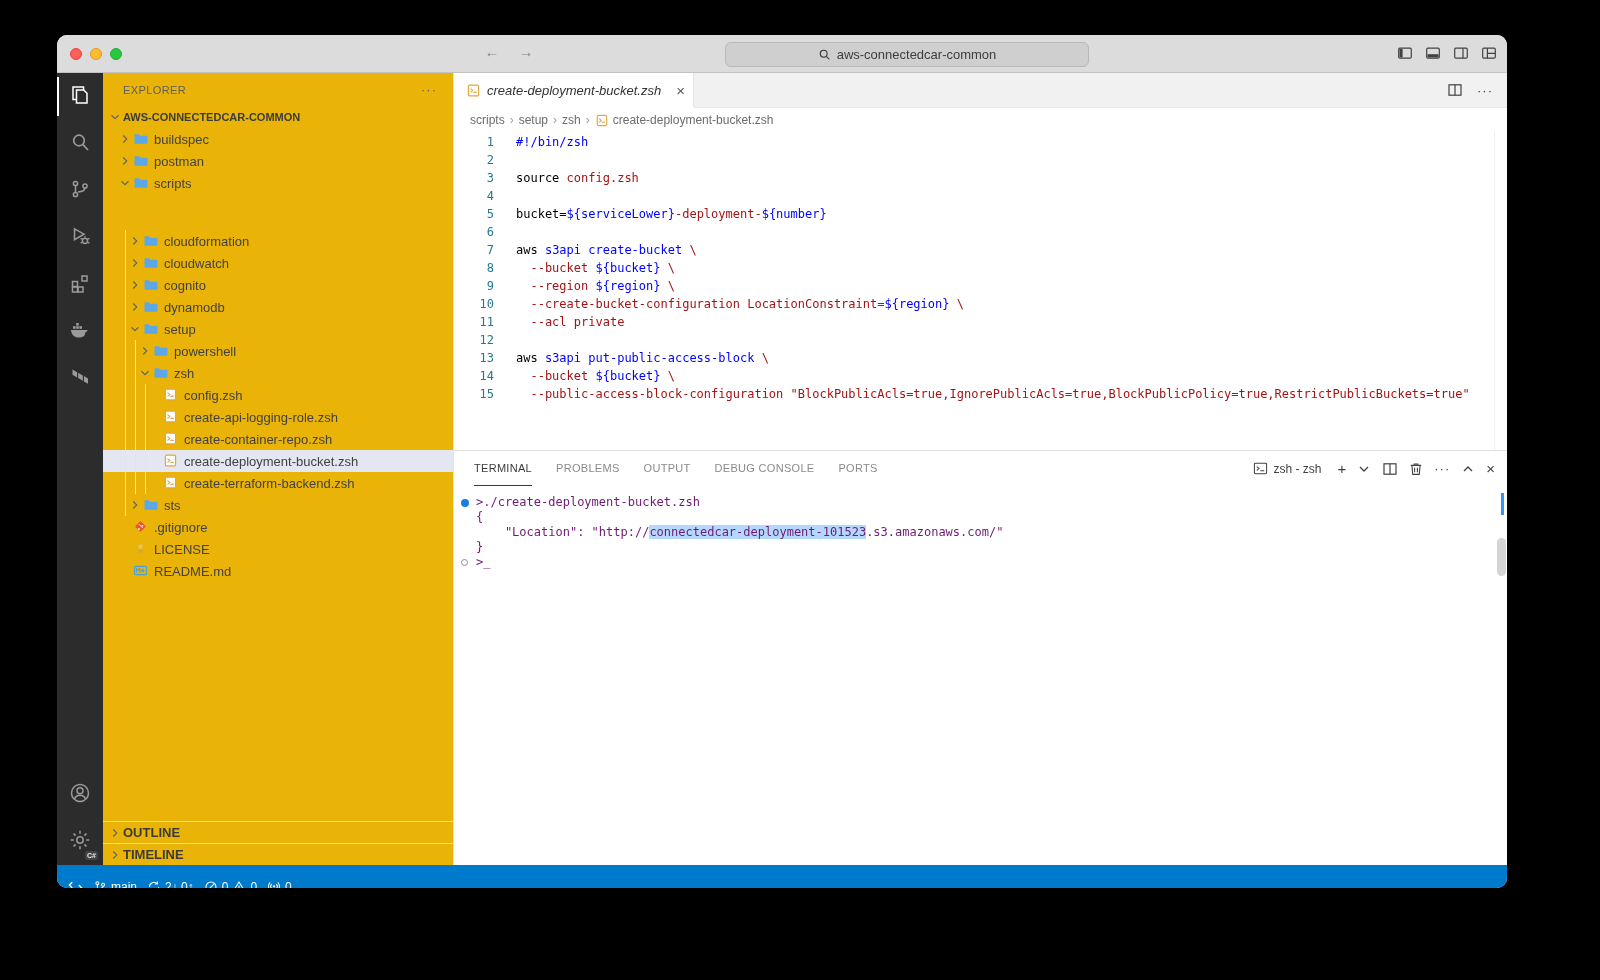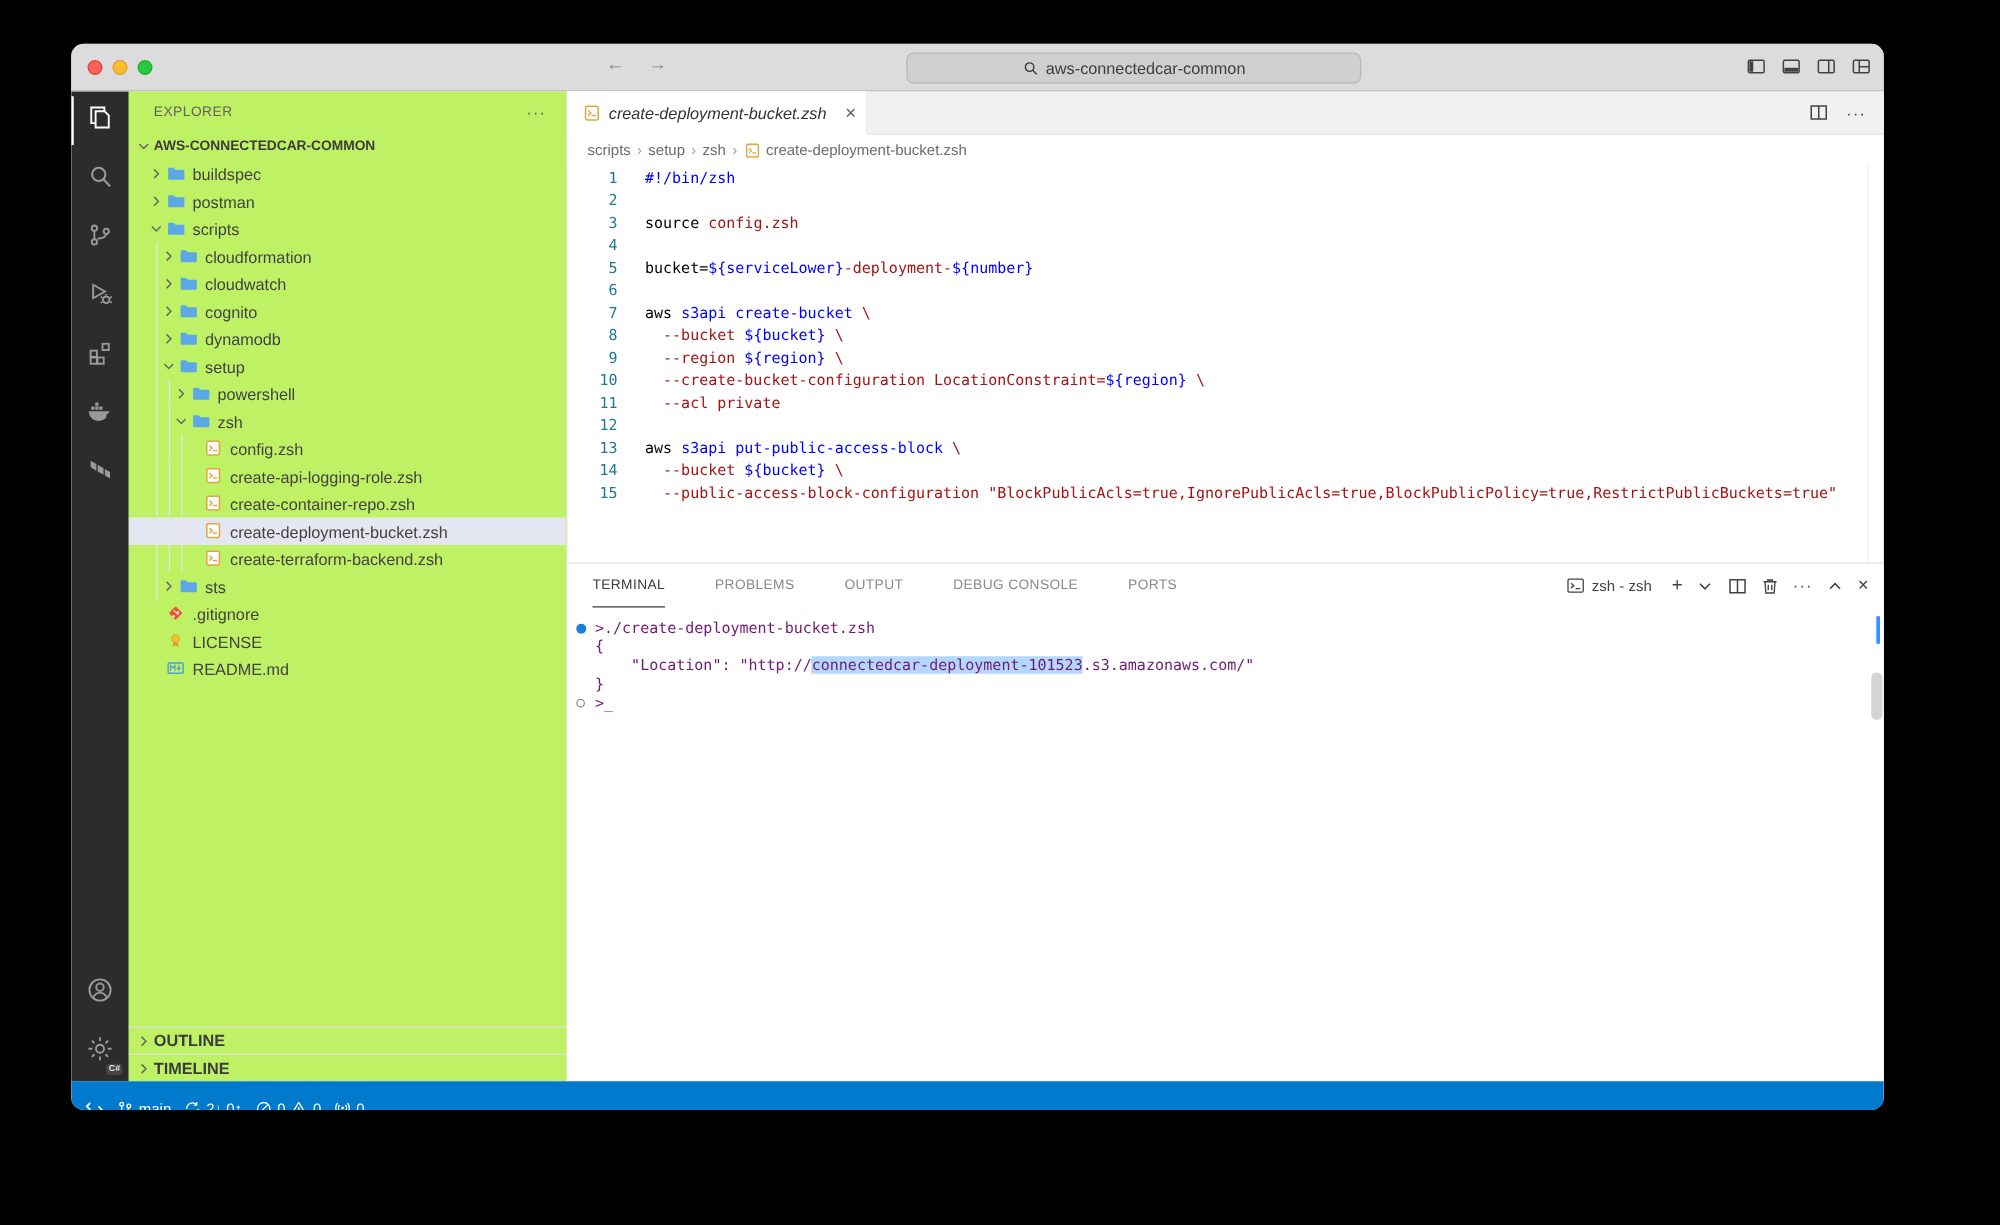--- a/index.html
+++ b/index.html
@@ -28,21 +28,21 @@
 
   .activitybar { width:46px; background:#2c2c2c; display:flex; flex-direction:column; flex:none; }
   .ab-item { height:47px; display:flex; align-items:center; justify-content:center; color:#9a9a9a; position:relative; }
   .ab-item.active { color:#fff; }
   .ab-item.active::before { content:""; position:absolute; left:0; top:4px; bottom:4px; width:2px; background:#fff; }
   .ab-bottom { margin-top:auto; }
   .ab-badge { position:absolute; right:5px; bottom:5px; background:#454545; color:#e8e8e8; font-size:7px;
               font-weight:bold; padding:1px 2px; border-radius:3px; line-height:1; }
 
   
-  .sidebar { width:351px; background:#bef264; border-right:1px solid #e2e2e2; display:flex; flex-direction:column; flex:none; }
+  .sidebar { width:351px; background:#eab308; border-right:1px solid #e2e2e2; display:flex; flex-direction:column; flex:none; }
   .sidebar-header { height:33px; display:flex; align-items:center; padding:0 16px 0 20px; font-size:11px; color:#5f5f5f; letter-spacing:.4px; flex:none; }
   .sidebar-header .dots { margin-left:auto; font-size:13px; letter-spacing:1px; color:#5f5f5f; cursor:pointer; }
   .root-row { height:22px; display:flex; align-items:center; font-size:11px; font-weight:bold; color:#3b3b3b; padding-left:4px; flex:none; }
   .twistie { width:16px; height:16px; display:inline-flex; align-items:center; justify-content:center; color:#646464; flex:none; }
   .twistie.open svg { transform:rotate(90deg); }
   .tree { flex:1; overflow:hidden; }
   .tree-row { height:22px; display:flex; align-items:center; font-size:13px; color:#424242; position:relative; cursor:default; }
   .tree-row.selected { background:#e4e6f1; }
   .guide { position:absolute; top:0; bottom:0; width:1px; background:#e4e4e4; }
   .tree-icon { width:16px; height:16px; margin:0 5px 0 0; display:inline-flex; flex:none; }
@@ -69,21 +69,21 @@
   .code-line { display:flex; line-height:18px; font-family:"DejaVu Sans Mono",monospace; font-size:12px; }
   .ln { width:40px; text-align:right; color:#237893; flex:none; }
   .lc { margin-left:22px; white-space:pre; color:#000; }
   .tok-k { color:#000000; }
   .tok-b { color:#0000ff; }
   .tok-r { color:#a31515; }
 
   
   .panel { height:415px; border-top:1px solid #e0e0e0; display:flex; flex-direction:column; flex:none; background:#fff; }
   .panel-header { height:35px; display:flex; align-items:center; padding:0 12px 0 20px; flex:none; }
-  .panel-tabs { display:flex; gap:40px; height:100%; }
+  .panel-tabs { display:flex; gap:24px; height:100%; }
   .panel-tab { display:flex; align-items:center; font-size:11px; letter-spacing:.3px; color:#8a8a8a; border-bottom:1px solid transparent; cursor:pointer; }
   .panel-tab.active { color:#3b3b3b; border-bottom-color:#3b3b3b; }
   .panel-actions { margin-left:auto; display:flex; align-items:center; gap:10px; color:#424242; font-size:12px; }
   .profile-chip { display:flex; align-items:center; gap:5px; margin-right:6px; }
   .pa-icon { width:16px; height:16px; display:inline-flex; align-items:center; justify-content:center; cursor:pointer; }
   .pa-text { font-size:15px; line-height:1; cursor:pointer; }
 
   .terminal { flex:1; position:relative; font-family:"DejaVu Sans Mono",monospace; font-size:12px; line-height:15px;
               color:#701a75; padding:9px 0 0 22px; }
   .term-line { position:relative; white-space:pre; }
@@ -270,21 +270,21 @@
                 <path d="M6 4l4 4-4 4" fill="none" stroke="currentColor" stroke-width="1.3"></path>
               </svg>
             </span>
             <span class="tree-icon">
               <svg width="16" height="16" viewBox="0 0 16 16">
                 <path d="M2.5 3.2h3.3l1.5 1.6h6.2c.55 0 1 .45 1 1v6c0 .55-.45 1-1 1h-11c-.55 0-1-.45-1-1V4.2c0-.55.45-1 1-1z" fill="#5ba7e8"></path>
               </svg>
             </span>
             <span class="tree-label">scripts</span>
           </div>
-          <div class="tree-row" style="padding-left: 24px;">
+          <div class="tree-row" style="padding-left: 24px; margin-top: 36px;">
             <span class="guide" style="left: 22px;"></span>
             <span class="twistie">
               <svg width="14" height="14" viewBox="0 0 16 16">
                 <path d="M6 4l4 4-4 4" fill="none" stroke="currentColor" stroke-width="1.3"></path>
               </svg>
             </span>
             <span class="tree-icon">
               <svg width="16" height="16" viewBox="0 0 16 16">
                 <path d="M2.5 3.2h3.3l1.5 1.6h6.2c.55 0 1 .45 1 1v6c0 .55-.45 1-1 1h-11c-.55 0-1-.45-1-1V4.2c0-.55.45-1 1-1z" fill="#5ba7e8"></path>
               </svg>

